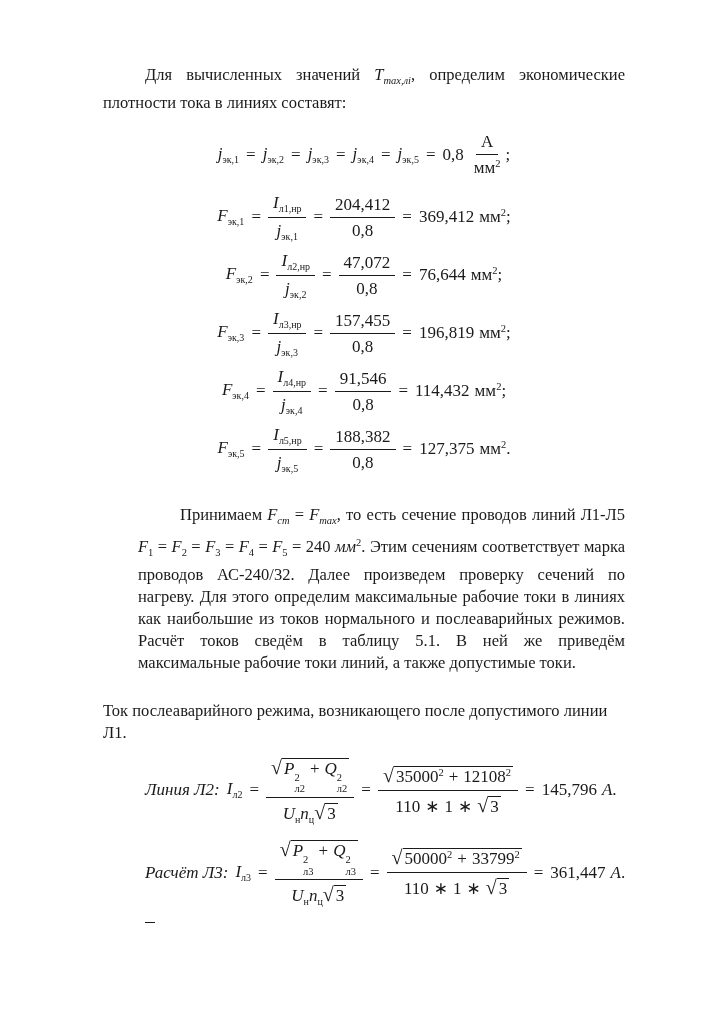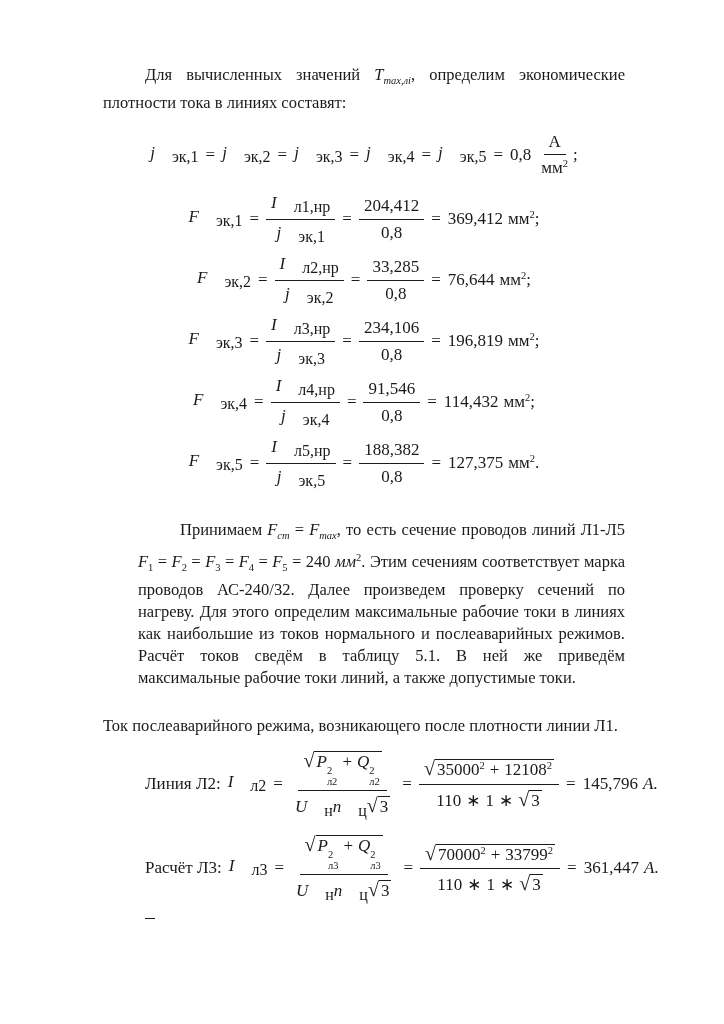--- a/index.html
+++ b/index.html
@@ -14,29 +14,29 @@
   .seg-v { font-style:italic; }
   .seg-s { font-size:10.5px; vertical-align:-4px; }
   .seg-p { font-size:10.5px; vertical-align:6px; }
 
   
   .fline { display:flex; align-items:center; justify-content:center; font-size:17px; line-height:1.25; white-space:nowrap; }
   .grp { white-space:nowrap; }
   .mi { font-style:italic; }
   .mo { padding:0 7px; }
   .mop { padding:0 5px; }
-  .msub { font-size:16px; vertical-align:-4px;margin-left:17px; }
+  .msub { font-size:10px; vertical-align:-4px; }
   .msup { font-size:10.5px; vertical-align:6px; }
   .frac { display:inline-flex; flex-direction:column; align-items:center; text-align:center; }
   .fn { border-bottom:1.3px solid #1a1a1a; padding:1px 5px 2px; white-space:nowrap; }
   .fd { padding:2px 5px 0; white-space:nowrap; }
   .rsign { font-size:1.18em; }
   .rbody { border-top:1.3px solid #1a1a1a; padding:0 2px; }
   .ss { display:inline-flex; flex-direction:column; align-items:flex-start; font-size:10.5px; line-height:1.1; vertical-align:-7px; }
-  .ilabel { margin-right:7px; }
+  .ilabel { font-style:italic; margin-right:7px; }
   .unitgap { display:inline-block; width:5px; }
 
   
   #para1 { margin-top:0; }
   #formula-j { margin:16px 0 12px; }
   #heading-sections { margin:0 0 6px; }
   .f-row { margin:5px 0; }
   #para2 { margin-top:10px; }
   #para3 { margin-top:28px;margin-left:35px; }
   #para4 { margin-top:26px; text-align:left; }
@@ -88,37 +88,37 @@
 
   <div class="fline f-row">
     <span class="grp"><span class="mi">F</span><span class="msub">эк,2</span></span>
     <span class="mo">=</span>
     <span class="frac">
       <span class="fn"><span class="mi">I</span><span class="msub">л2,нр</span></span>
       <span class="fd"><span class="mi">j</span><span class="msub">эк,2</span></span>
     </span>
     <span class="mo">=</span>
     <span class="frac">
-      <span class="fn">33,285</span>
+      <span class="fn">47,072</span>
       <span class="fd">0,8</span>
     </span>
     <span class="mo">=</span>
     <span class="grp"><span>76,644</span><span class="unitgap"></span><span>мм</span><span class="msup">2</span><span>;</span></span>
   </div>
 
   <div class="fline f-row">
     <span class="grp"><span class="mi">F</span><span class="msub">эк,3</span></span>
     <span class="mo">=</span>
     <span class="frac">
       <span class="fn"><span class="mi">I</span><span class="msub">л3,нр</span></span>
       <span class="fd"><span class="mi">j</span><span class="msub">эк,3</span></span>
     </span>
     <span class="mo">=</span>
     <span class="frac">
-      <span class="fn">234,106</span>
+      <span class="fn">157,455</span>
       <span class="fd">0,8</span>
     </span>
     <span class="mo">=</span>
     <span class="grp"><span>196,819</span><span class="unitgap"></span><span>мм</span><span class="msup">2</span><span>;</span></span>
   </div>
 
   <div class="fline f-row">
     <span class="grp"><span class="mi">F</span><span class="msub">эк,4</span></span>
     <span class="mo">=</span>
     <span class="frac">
@@ -146,21 +146,21 @@
       <span class="fn">188,382</span>
       <span class="fd">0,8</span>
     </span>
     <span class="mo">=</span>
     <span class="grp"><span>127,375</span><span class="unitgap"></span><span>мм</span><span class="msup">2</span><span>.</span></span>
   </div>
 
 
   <p class="para indent" id="para3"><span class="seg-t">Принимаем </span><span class="seg-v">F</span><span class="seg-s seg-v">ст</span><span class="seg-t"> = </span><span class="seg-v">F</span><span class="seg-s seg-v">max</span><span class="seg-t">, то есть сечение проводов линий Л1-Л5 </span><span class="seg-v">F</span><span class="seg-s">1</span><span class="seg-t"> = </span><span class="seg-v">F</span><span class="seg-s">2</span><span class="seg-t"> = </span><span class="seg-v">F</span><span class="seg-s">3</span><span class="seg-t"> = </span><span class="seg-v">F</span><span class="seg-s">4</span><span class="seg-t"> = </span><span class="seg-v">F</span><span class="seg-s">5</span><span class="seg-t"> = 240 </span><span class="seg-v">мм</span><span class="seg-p">2</span><span class="seg-t">. Этим сечениям соответствует марка проводов АС-240/32. Далее произведем проверку сечений по нагреву. Для этого определим максимальные рабочие токи в линиях как наибольшие из токов нормального и послеаварийных режимов. Расчёт токов сведём в таблицу 5.1. В ней же приведём максимальные рабочие токи линий, а также допустимые токи.</span></p>
 
-  <p class="para" id="para4">Ток послеаварийного режима, возникающего после плотности линии Л1.</p>
+  <p class="para" id="para4">Ток послеаварийного режима, возникающего после допустимого линии Л1.</p>
 
   <div class="fline i-row">
     <span class="ilabel">Линия Л2:</span>
     <span class="grp"><span class="mi">I</span><span class="msub">л2</span></span>
     <span class="mo">=</span>
     <span class="frac">
       <span class="fn"><span class="rsign">√</span><span class="rbody"><span class="mi">P</span><span class="ss">
               <span>2</span>
               <span>л2</span>
             </span><span class="mop">+</span><span class="mi">Q</span><span class="ss">
@@ -187,21 +187,21 @@
               <span>2</span>
               <span>л3</span>
             </span><span class="mop">+</span><span class="mi">Q</span><span class="ss">
               <span>2</span>
               <span>л3</span>
             </span></span></span>
       <span class="fd"><span class="mi">U</span><span class="msub">н</span><span class="mi">n</span><span class="msub">ц</span><span class="rsign">√</span><span class="rbody">3</span></span>
     </span>
     <span class="mo">=</span>
     <span class="frac">
-      <span class="fn"><span class="rsign">√</span><span class="rbody"><span>70000</span><span class="msup">2</span><span class="mop">+</span><span>33799</span><span class="msup">2</span></span></span>
+      <span class="fn"><span class="rsign">√</span><span class="rbody"><span>50000</span><span class="msup">2</span><span class="mop">+</span><span>33799</span><span class="msup">2</span></span></span>
       <span class="fd"><span>110</span><span class="mop">∗</span><span>1</span><span class="mop">∗</span><span class="rsign">√</span><span class="rbody">3</span></span>
     </span>
     <span class="mo">=</span>
     <span class="grp"><span>361,447</span><span class="unitgap"></span><span class="mi">А</span><span>.</span></span>
   </div>
 
   <div class="fline i-row">
 
     <span class="frac">
       <span class="fn"></span>

